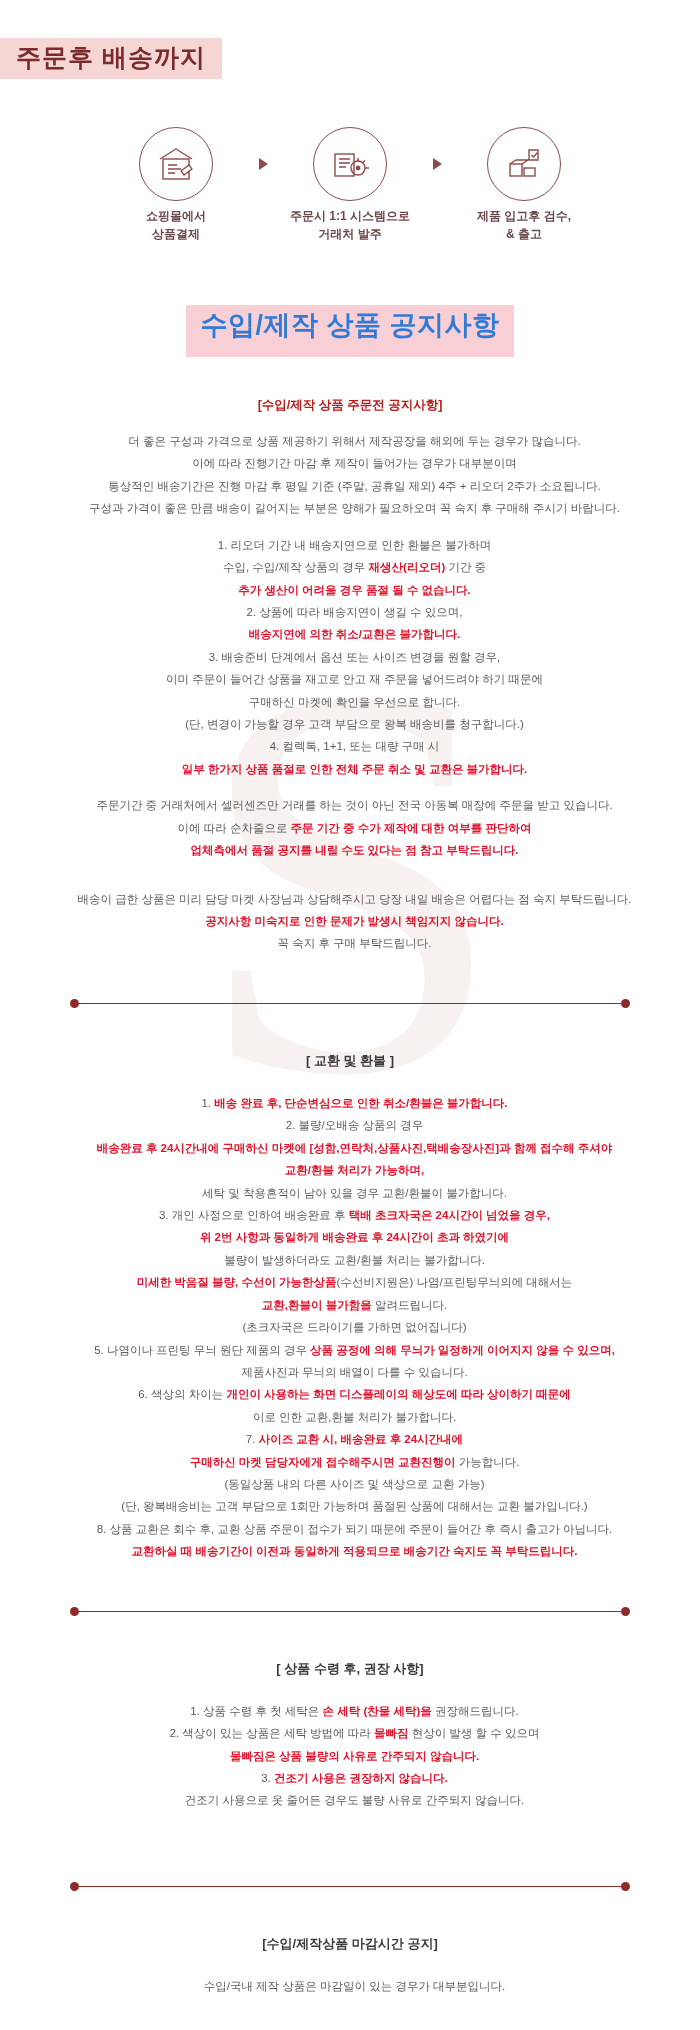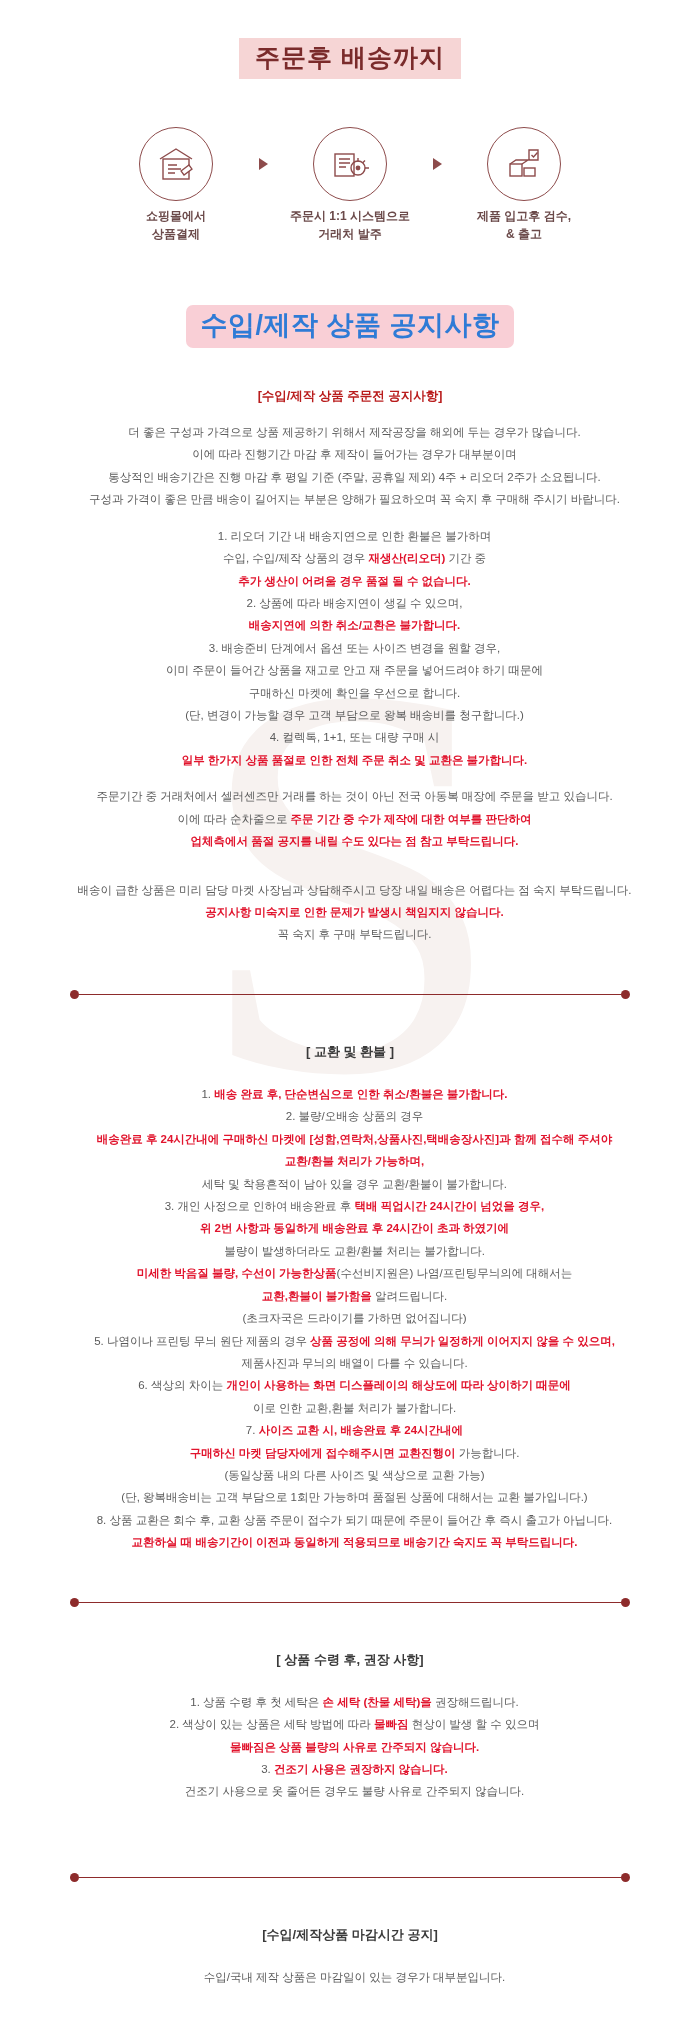--- a/index.html
+++ b/index.html
@@ -30,21 +30,20 @@
     font-family: "Liberation Serif", serif;
     z-index: 0;
     pointer-events: none;
     user-select: none;
   }
 
   .content { position: relative; z-index: 2; }
 
   
   .top-title-wrap {
-    text-align: center;
     padding-top: 38px;
   }
   .top-title {
     display: inline-block;
     font-size: 25px;
     font-weight: bold;
     color: #7a2b2b;
     letter-spacing: 1px;
     background: #f6d5d5;
     padding: 3px 16px 5px 16px;
@@ -102,23 +101,22 @@
   .section-heading-wrap {
     text-align: center;
     margin-top: 62px;
   }
   .section-heading {
     display: inline-block;
     font-size: 27px;
     font-weight: bold;
     color: #2f7bd6;
     background: #f9cfd6;
-    padding: 2px 14px 5px 14px;
+    padding: 2px 14px 14px 14px;
     letter-spacing: 0.5px;
-    border-radius: 7px;
   }
 
   
   .block { text-align: center; margin-top: 40px; }
   .block-title {
     font-size: 12.5px;
     font-weight: bold;
     color: #b91c1c;
     margin-bottom: 16px;
   }
@@ -302,21 +300,21 @@
           <div class="group">
             <p class="line">1. <b class="redb">배송 완료 후, 단순변심으로 인한 취소/환불은 불가합니다.</b></p>
           </div>
           <div class="group">
             <p class="line">2. 불량/오배송 상품의 경우</p>
             <p class="line"><b class="redb">배송완료 후 24시간내에 구매하신 마켓에 [성함,연락처,상품사진,택배송장사진]과 함께 접수해 주셔야</b></p>
             <p class="line"><b class="redb">교환/환불 처리가 가능하며,</b></p>
             <p class="line">세탁 및 착용흔적이 남아 있을 경우 교환/환불이 불가합니다.</p>
           </div>
           <div class="group">
-            <p class="line">3. 개인 사정으로 인하여 배송완료 후 <b class="redb">택배 픽업시간 24시간이 넘었을 경우,</b></p>
+            <p class="line">3. 개인 사정으로 인하여 배송완료 후 <b class="redb">택배 초크자국은 24시간이 넘었을 경우,</b></p>
             <p class="line"><b class="redb">위 2번 사항과 동일하게 배송완료 후 24시간이 초과 하였기에</b></p>
             <p class="line">불량이 발생하더라도 교환/환불 처리는 불가합니다.</p>
           </div>
           <div class="group">
             <p class="line"><b class="redb">미세한 박음질 불량, 수선이 가능한상품</b>(수선비지원은) 나염/프린팅무늬의에 대해서는</p>
             <p class="line"><b class="redb">교환,환불이 불가함을</b> 알려드립니다.</p>
             <p class="line">(초크자국은 드라이기를 가하면 없어집니다)</p>
           </div>
           <div class="group">
             <p class="line">5. 나염이나 프린팅 무늬 원단 제품의 경우 <b class="redb">상품 공정에 의해 무늬가 일정하게 이어지지 않을 수 있으며,</b></p>

